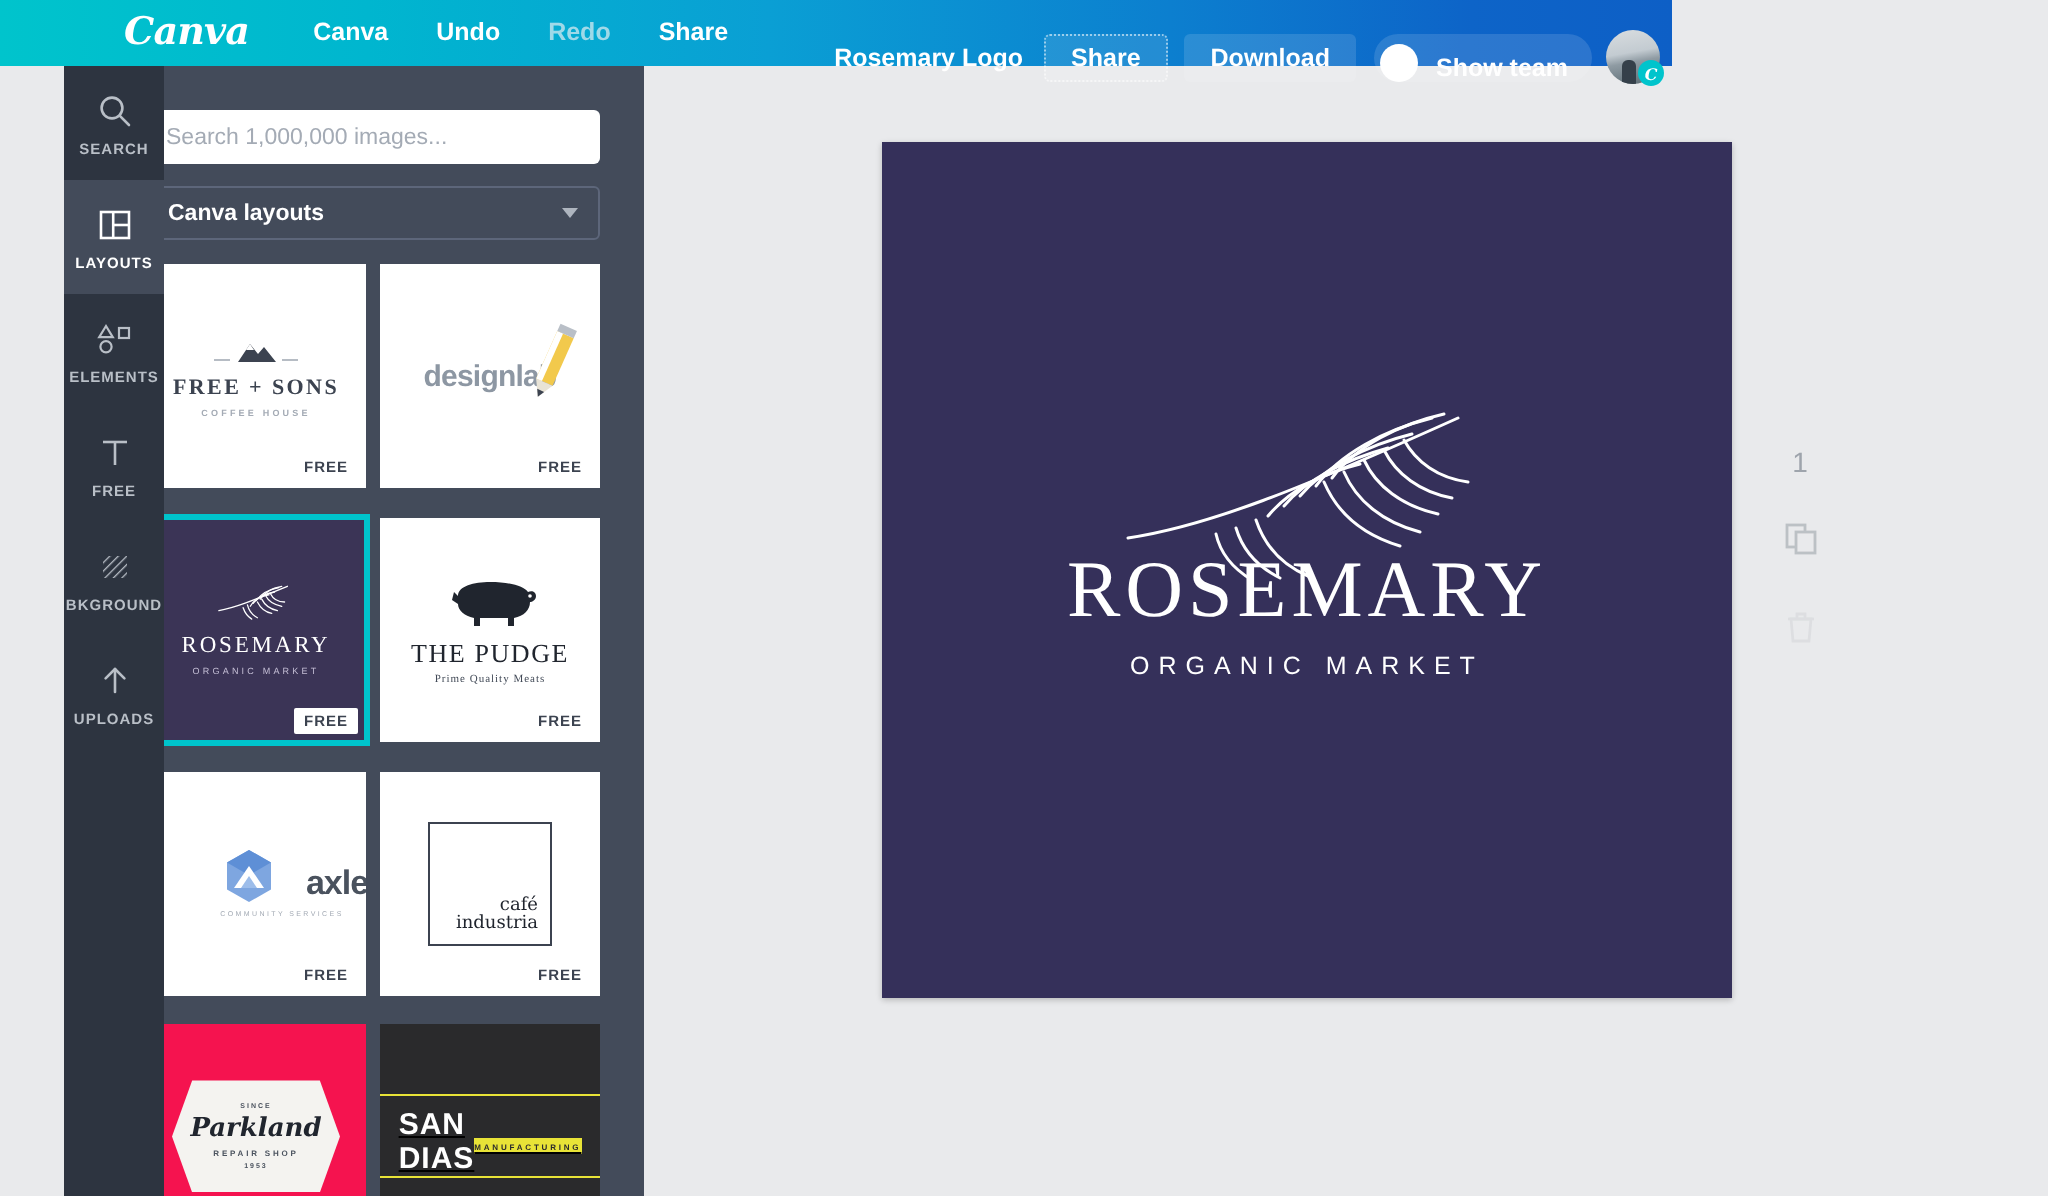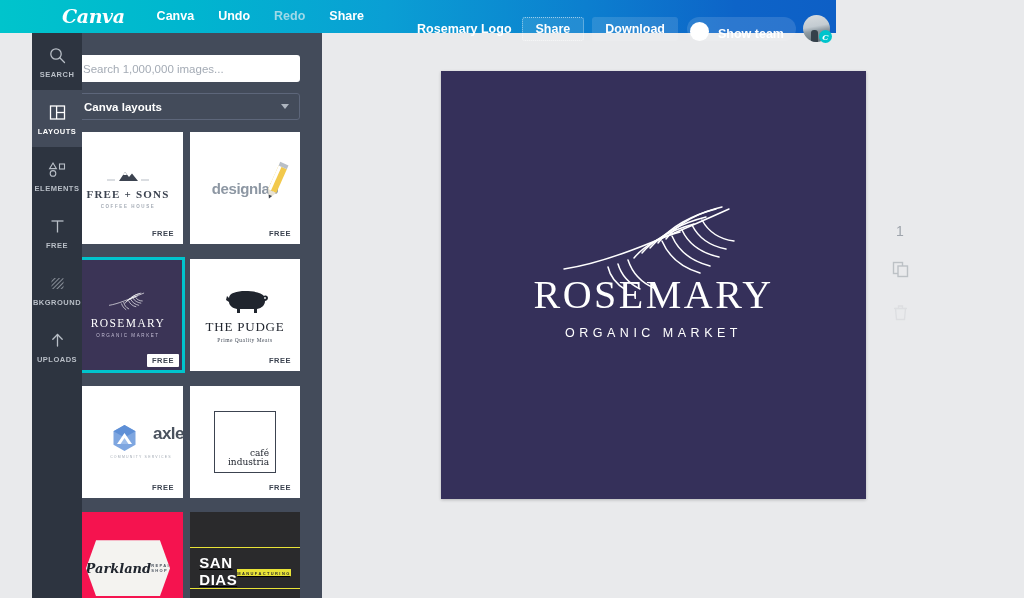--- a/index.html
+++ b/index.html
@@ -173,36 +173,36 @@
   
   .t2-title { font-size: 15px; font-weight: 700; color: #8d97a3; letter-spacing: -0.4px; }
   
   .thumb.dark { background: #3b3456; }
   .t3-title { font-family: "Liberation Serif", serif; font-size: 11.5px; color: #ffffff; letter-spacing: 1.4px; }
   .t3-sub { font-size: 4.5px; letter-spacing: 1.6px; color: #c3bdd4; margin-top: 4px; }
   
   .t4-title { font-family: "Liberation Serif", serif; font-size: 13px; color: #20252e; letter-spacing: 0.8px; }
   .t4-sub { font-family: "Liberation Serif", serif; font-size: 5.5px; color: #424a57; letter-spacing: 0.5px; margin-top: 2px; }
   
-  .t5-row { display: flex; align-items: flex-start; gap: 16px; margin-left: 40px; }
+  .t5-row { display: flex; align-items: flex-end; gap: 16px; margin-left: 40px; }
   .t5-title { font-size: 17px; font-weight: 700; color: #4a525e; letter-spacing: -0.5px; }
   .t5-sub { font-size: 3.5px; letter-spacing: 1.2px; color: #a4abb5; margin-top: 3px; margin-left: 26px; }
   
   .t6-frame {
     width: 62px; height: 62px; border: 1.5px solid #3c4350;
     display: flex; align-items: flex-end; justify-content: flex-end;
     padding: 5px 6px;
   }
   .t6-txt { font-family: "DejaVu Serif", serif; font-size: 9px; color: #20252e; line-height: 1.0; text-align: right; }
   
   .thumb.pink { background: #f5134f; }
   .t7-badge {
     width: 84px; height: 56px; background: #f4f3f0;
     clip-path: polygon(12% 0, 88% 0, 100% 50%, 88% 100%, 12% 100%, 0 50%);
-    display: flex; flex-direction: row; align-items: center; justify-content: center;
+    display: flex; flex-direction: column; align-items: center; justify-content: center;
   }
   .t7-top { font-size: 3.5px; letter-spacing: 1px; color: #4a525e; font-weight: 700; }
   .t7-title { font-family: "DejaVu Serif", serif; font-style: italic; font-size: 13px; font-weight: 700; color: #20252e; margin: 2px 0; }
   .t7-sub { font-size: 4px; letter-spacing: 1.4px; color: #4a525e; font-weight: 700; }
   .t7-year { font-size: 3.5px; letter-spacing: 1px; color: #4a525e; margin-top: 2px; font-weight: 700; }
   
   .thumb.black { background: #2a2a2c; }
   .t8-frame {
     border: 1.5px solid #e8e337; padding: 6px 9px 0;
     display: flex; flex-direction: row; align-items: center; text-decoration: underline;

